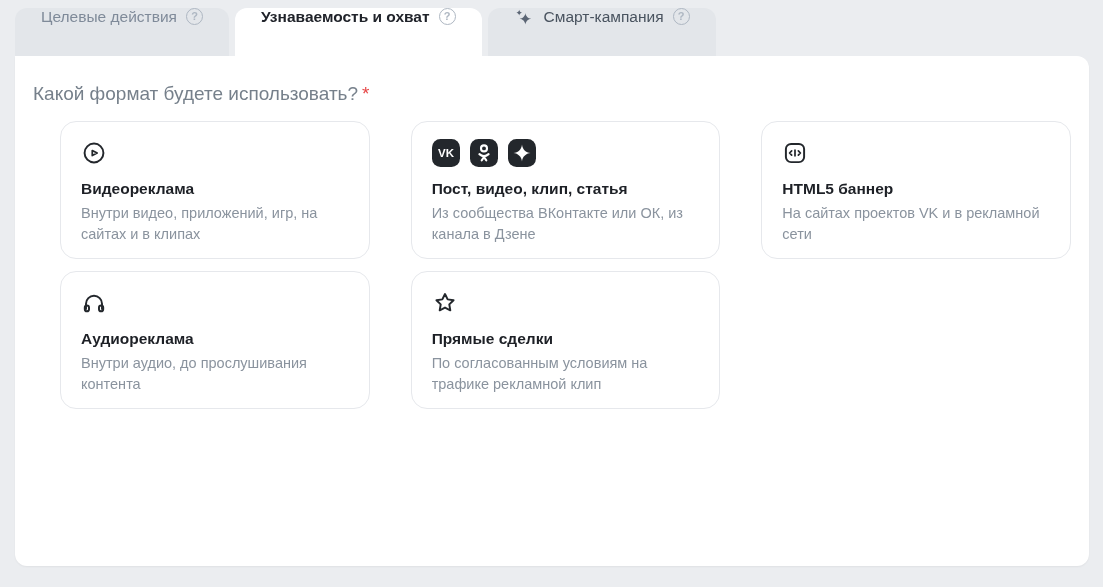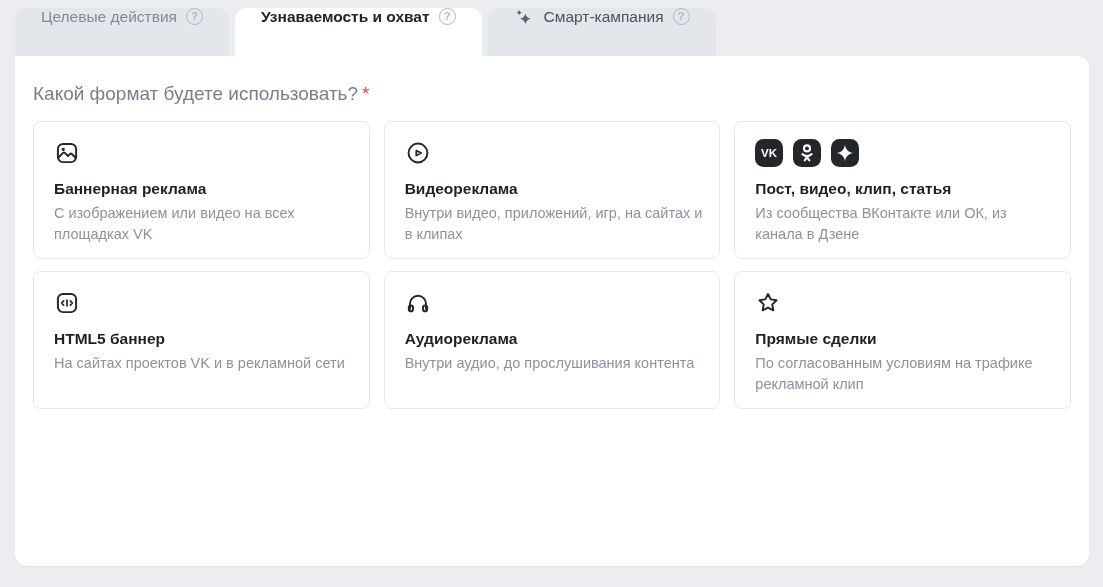--- a/index.html
+++ b/index.html
@@ -60,23 +60,24 @@
   
   .grid {
     display: grid;
     grid-template-columns: repeat(3, 1fr);
     gap: 12px 14px;
     grid-auto-rows: minmax(134px, auto);
   }
   .card {
     background: #ffffff;
     border: 1px solid #e6e8ec;
-    border-radius: 8px;
+    border-radius: 16px;
     padding: 17px 16px 14px 20px;
     cursor: pointer;
+    margin-left: 27px;
   }
   .card-icons { display: flex; align-items: center; gap: 10px; height: 28px; }
   .card-title {
     margin-top: 13px;
     font-size: 15.5px;
     font-weight: 700;
     color: #1d2026;
   }
   .card-desc {
     margin-top: 5px;
@@ -110,33 +111,20 @@
       <span>Смарт-кампания</span>
       <span class="help">?</span>
     </div>
   </div>
 
   <div class="panel">
     <div class="question">
       <span>Какой формат будете использовать?</span><span class="req">*</span>
     </div>
     <div class="grid">
-  <div class="card">
-    <div class="card-icons">
-            <span style="display: inline-flex;">
-              <svg viewBox="0 0 24 24" width="26" height="26" fill="none" stroke="#23272c" stroke-width="1.8" stroke-linecap="round" stroke-linejoin="round">
-                <rect x="3.6" y="3.6" width="16.8" height="16.8" rx="4.8"></rect>
-                <circle cx="8.5" cy="8.6" r="0.7" fill="#23272c" stroke-width="1.7"></circle>
-                <path d="M4.3 15.9 L8.3 11.9 c.5-.5 1.2-.5 1.7 0 l2.9 2.9 1.9-1.9 c.5-.5 1.2-.5 1.7 0 l3.2 3.2"></path>
-              </svg>
-            </span>
-          </div>
-    <div class="card-title">Баннерная реклама</div>
-    <div class="card-desc">С изображением или видео на всех площадках VK</div>
-  </div>
 
   <div class="card">
     <div class="card-icons">
             <span style="display: inline-flex;">
               <svg viewBox="0 0 24 24" width="26" height="26" fill="none" stroke="#23272c">
                 <circle cx="12" cy="12" r="8.7" stroke-width="1.8"></circle>
                 <path d="M10.4 9.7 L14.9 12 L10.4 14.3 Z" stroke-width="1.6" stroke-linejoin="round"></path>
               </svg>
             </span>
           </div>

